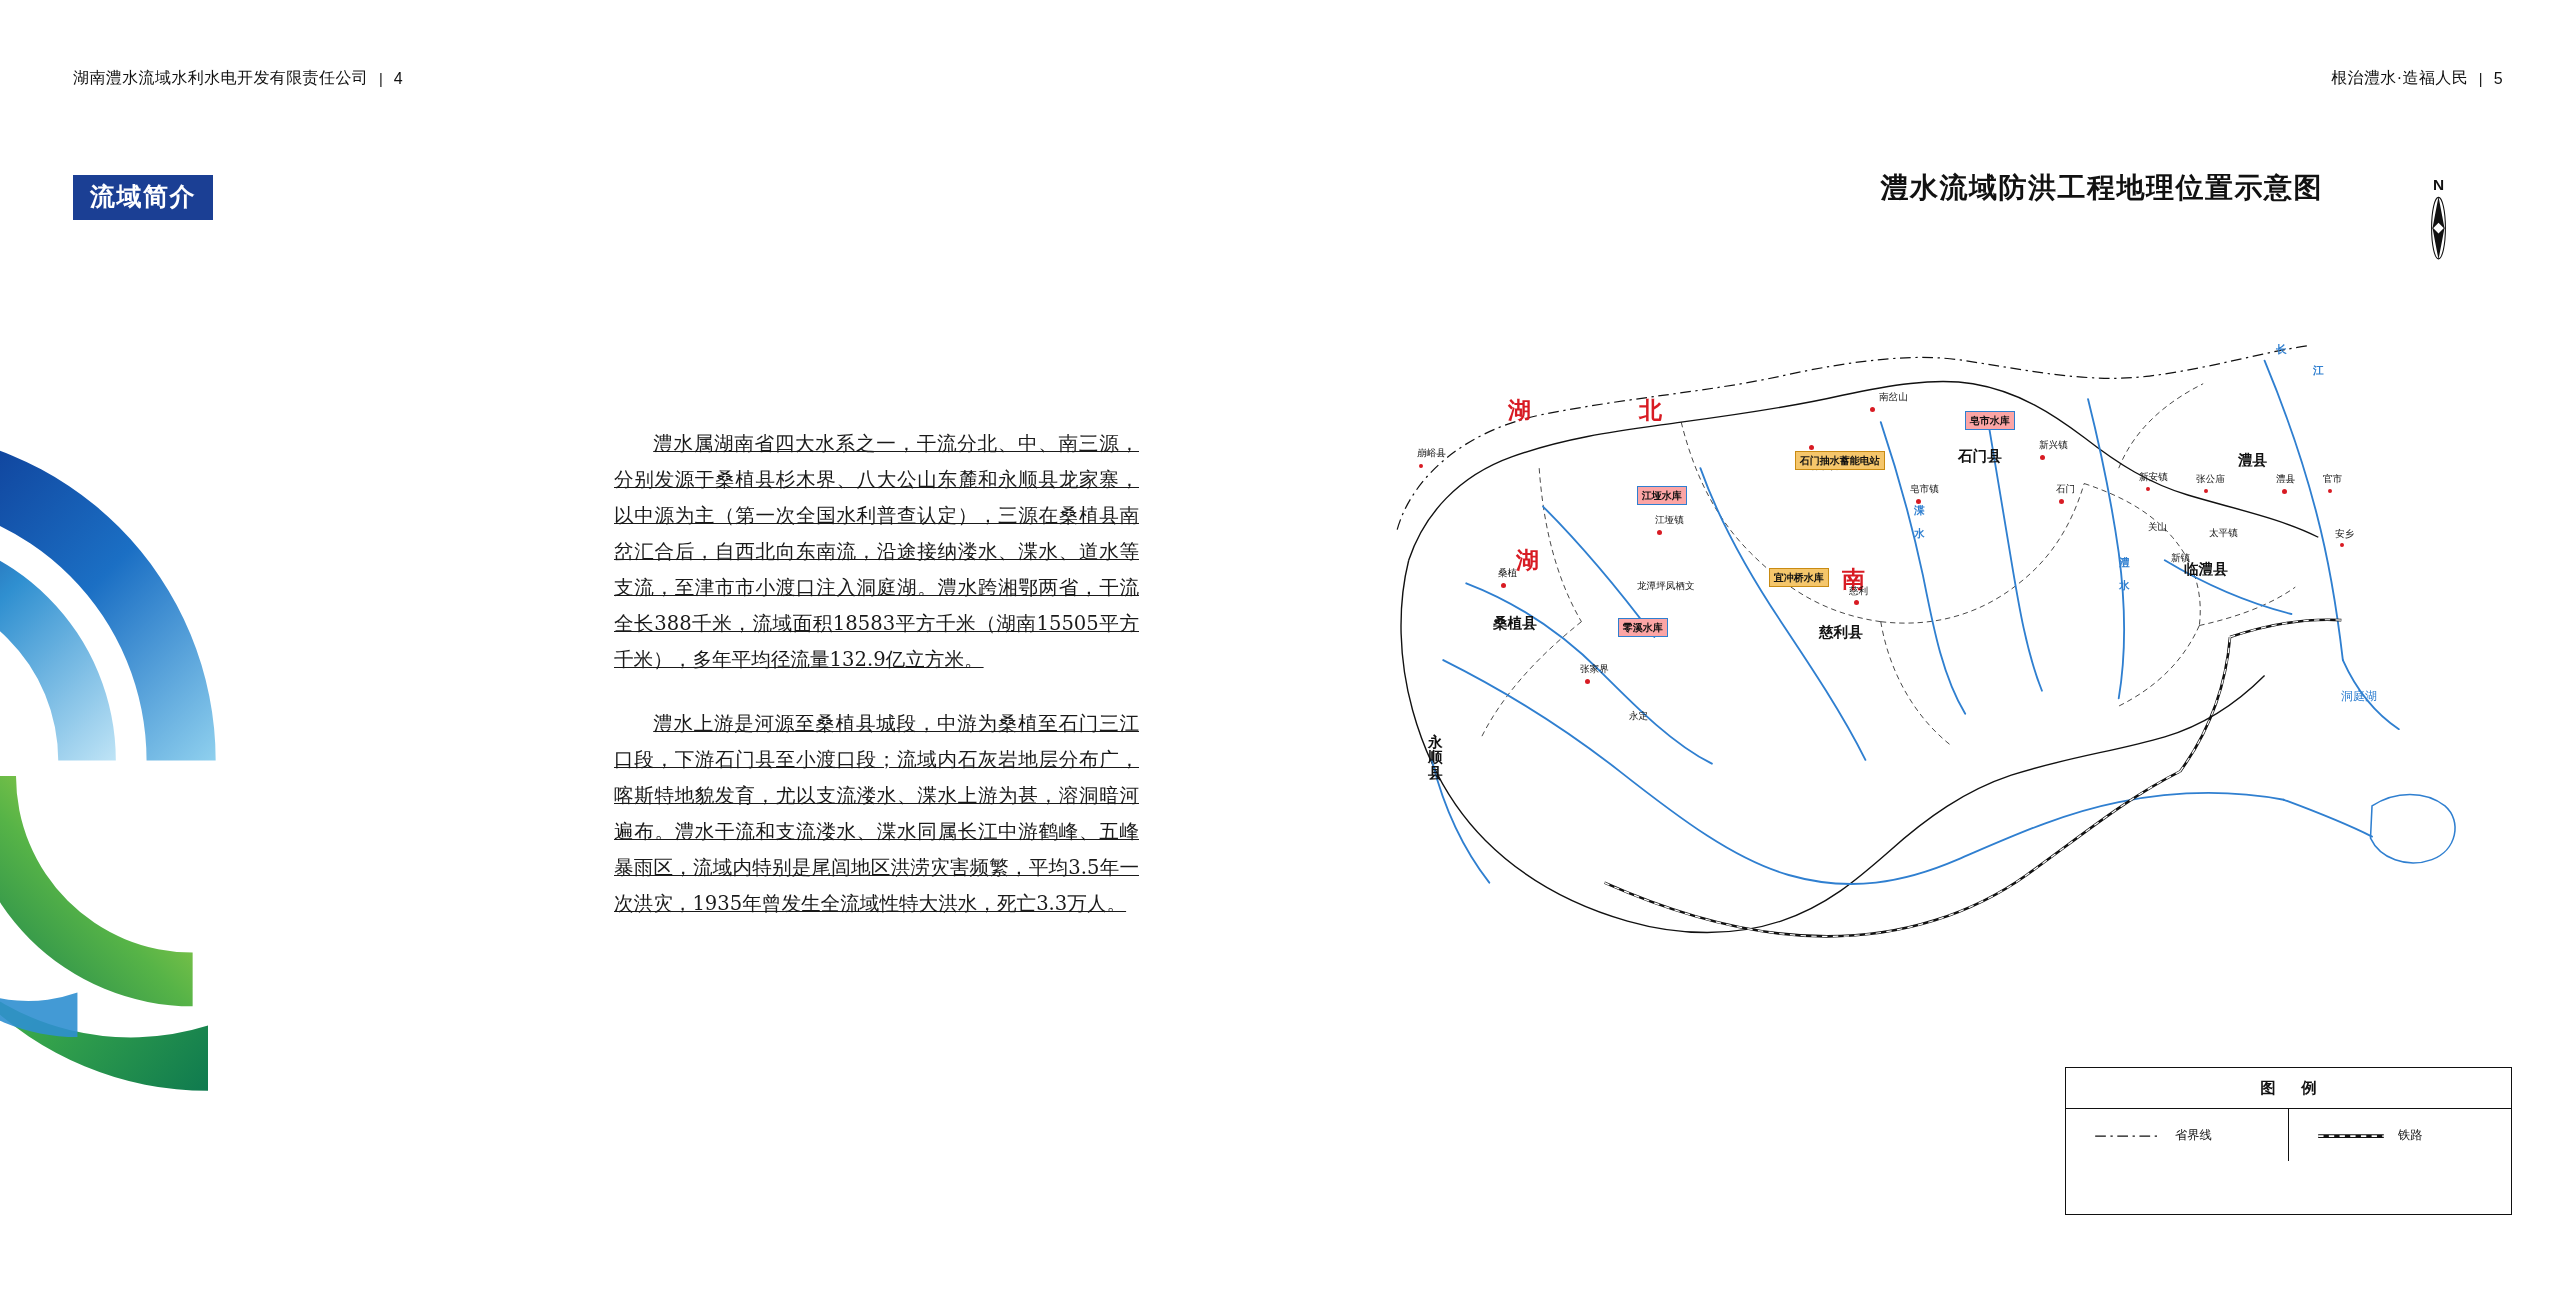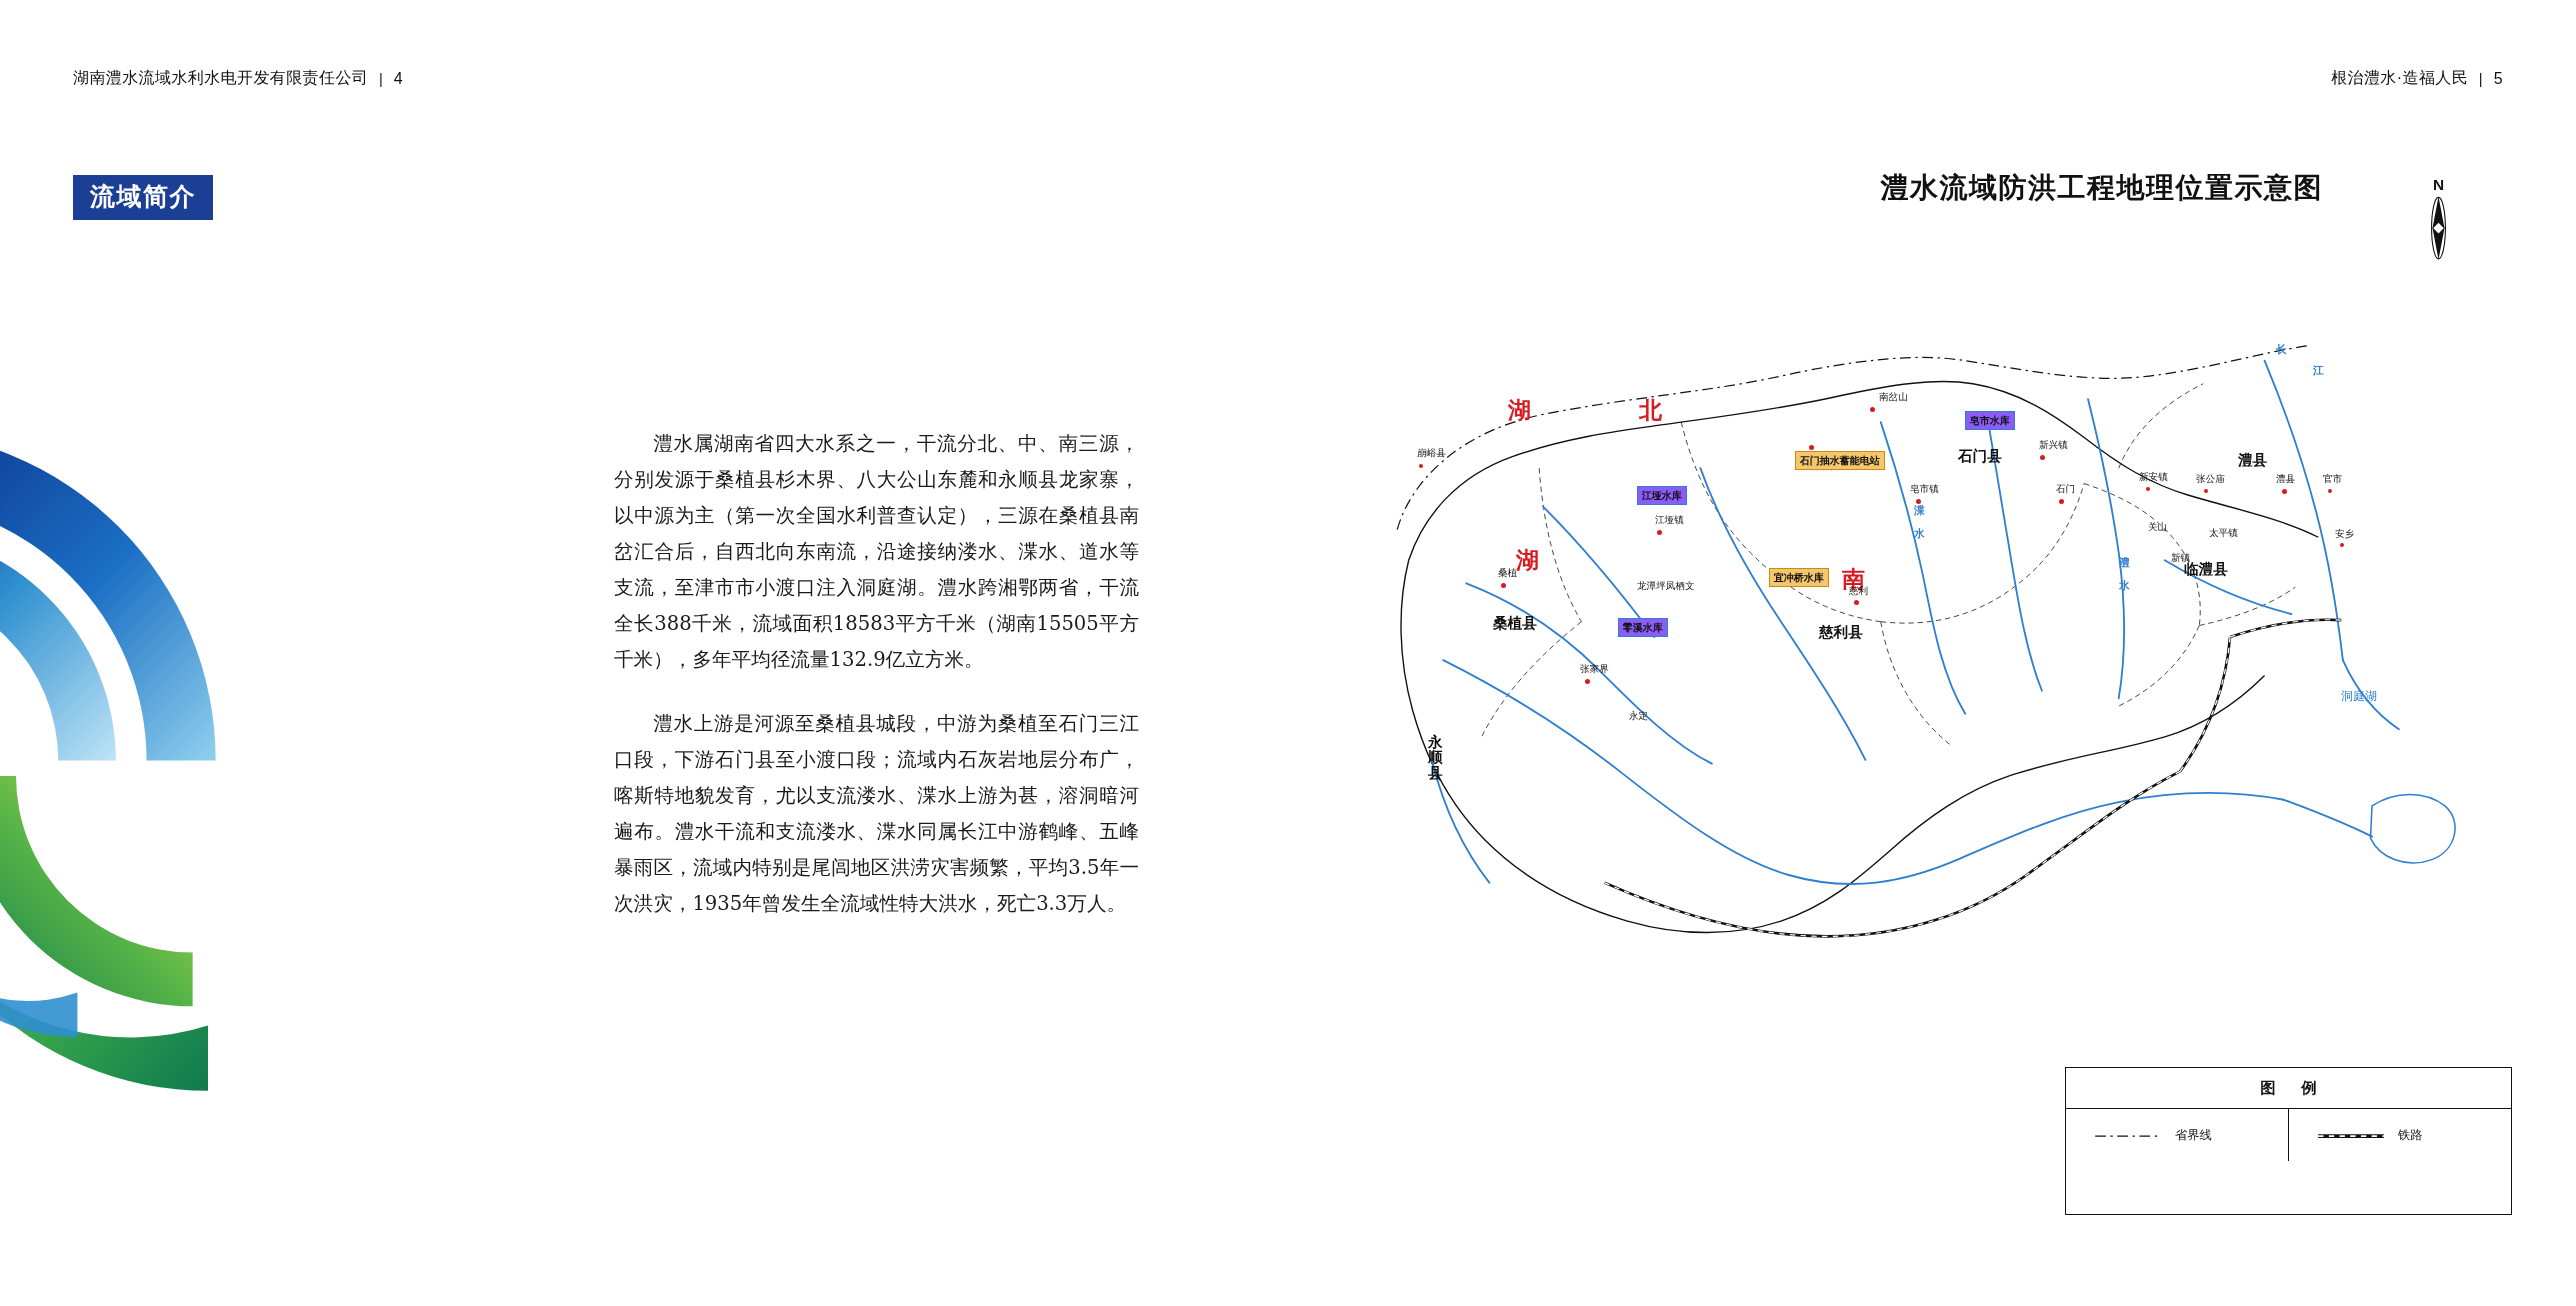--- a/index.html
+++ b/index.html
@@ -38,21 +38,21 @@
   
   .swirl{position:absolute;left:-84px;top:415px;width:584px;height:768px;}
 
   
   .bodycopy{
     position:absolute;left:614px;top:426px;width:537px;
     font-family:"DejaVu Serif","Liberation Serif",serif;
     font-size:19.6px;line-height:36px;color:#1a1a1a;
     text-align:justify;
   }
-  .bodycopy p{margin:0 12px 28px 0;text-indent:2em;}
+  .bodycopy p{margin:0 12px 28px 0;text-indent:2em;text-decoration:underline;}
   .bodycopy p:last-child{margin-bottom:0;}
 
   
   .map-title{
     position:absolute;top:169px;right:253px;
     font-size:28px;font-weight:700;color:#111;letter-spacing:1.5px;
     white-space:nowrap;
   }
   .compass{position:absolute;right:115px;top:177px;width:45px;height:92px;text-align:center;}
   .compass .n{font-size:15.4px;font-weight:700;color:#111;line-height:1;}
@@ -64,21 +64,21 @@
   .mlabel{position:absolute;font-size:9.2px;color:#111;white-space:nowrap;}
   .mlabel.prov{font-size:23px;font-weight:700;color:#d81b23;letter-spacing:3.1px;}
   .mlabel.county{font-size:14.6px;font-weight:700;color:#111;}
   .mlabel.county-v{font-size:14.6px;font-weight:700;color:#111;width:1em;line-height:1.05;white-space:normal;text-align:center;}
   .mlabel.town{font-size:9.6px;color:#111;}
   .mlabel.riverv{font-size:10.7px;color:#2f7fd0;font-weight:700;width:1em;line-height:1.1;white-space:normal;text-align:center;}
   .mlabel.lake{font-size:12px;color:#2f7fd0;}
 
   .tag{
     position:absolute;font-size:10px;font-weight:700;color:#111;
-    background:#8b5cf6;border:0.8px solid #2f7fd0;padding:1.5px 3.8px;white-space:nowrap;
+    background:#fca5a5;border:0.8px solid #2f7fd0;padding:1.5px 3.8px;white-space:nowrap;
   }
   .tag.orange{background:#f5c66b;border-color:#c98b12;}
   .dot{position:absolute;width:5.4px;height:5.4px;border-radius:50%;background:#d81b23;}
   .dot.sm{width:3.8px;height:3.8px;}
 
   
   .legend{
     position:absolute;left:2065px;top:1067px;width:445px;height:146px;
     border:0.8px solid #111;background:#fff;
   }

